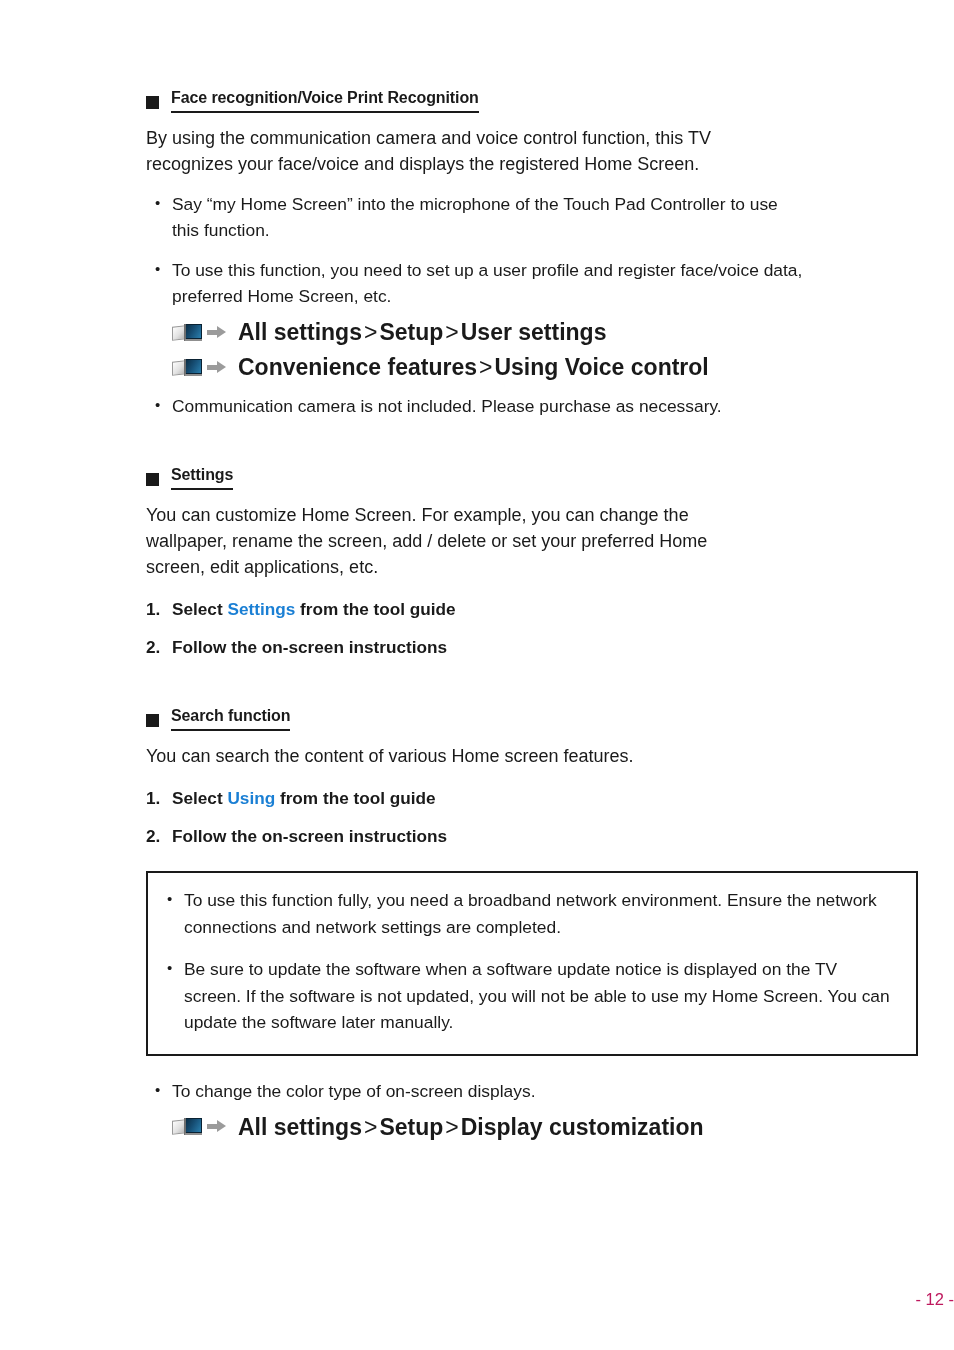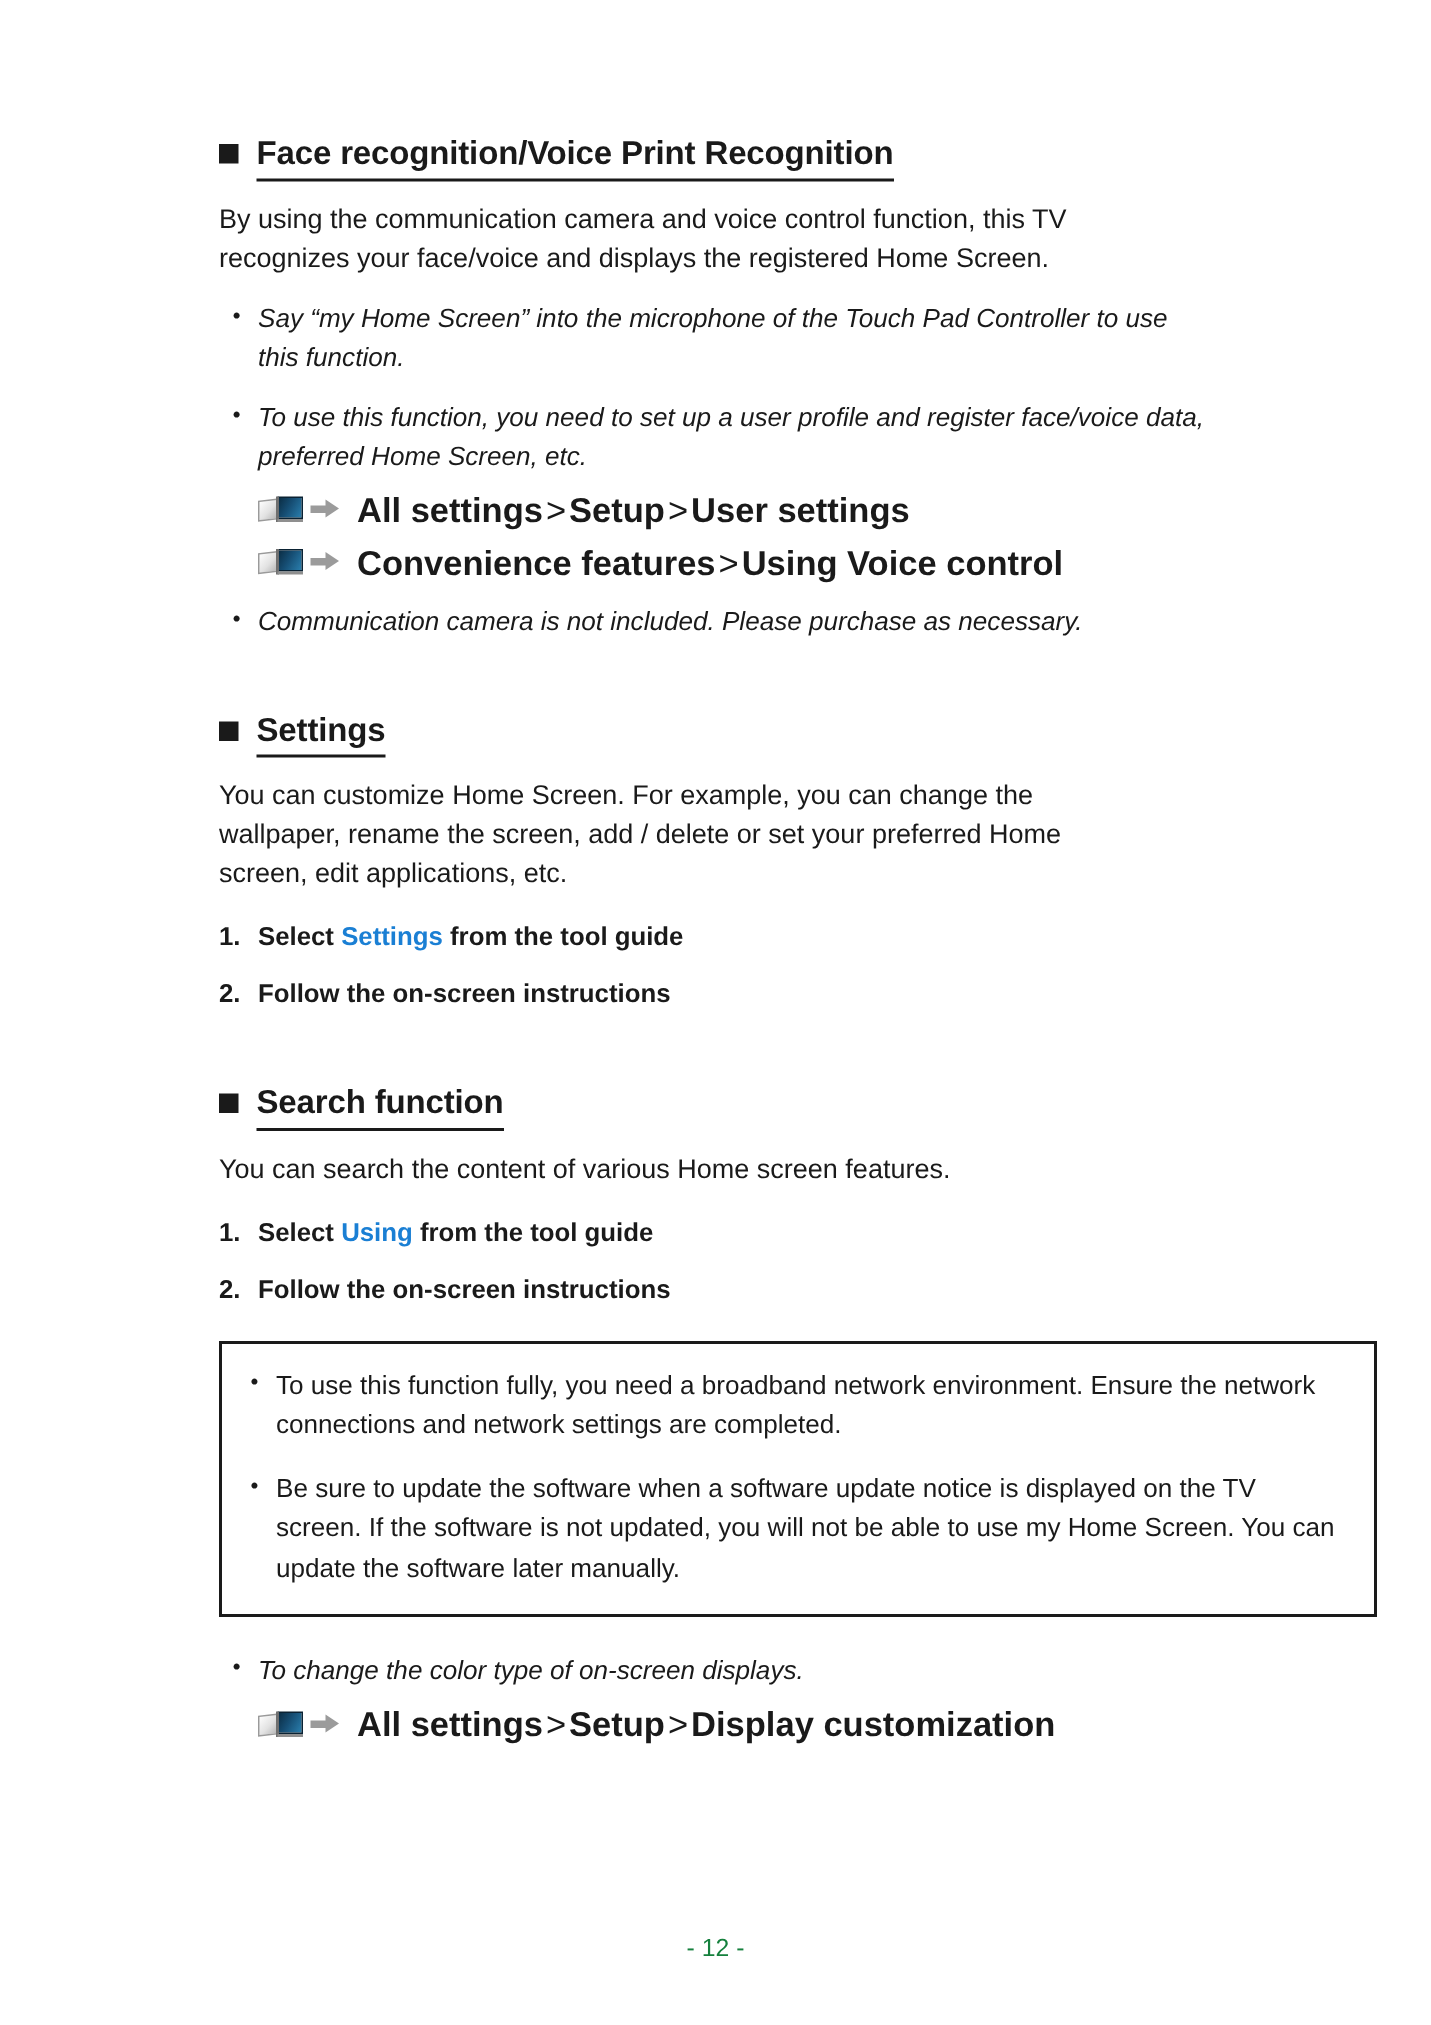--- a/index.html
+++ b/index.html
@@ -32,21 +32,21 @@
   }
   .heading .sq {
     width: 13px;
     height: 13px;
     background: #1a1a1a;
     flex: 0 0 13px;
     margin-top: 8px;
     margin-right: 12px;
   }
   .heading .htext {
-    font-size: 22px;
+    font-size: 16px;
     font-weight: bold;
     line-height: 1.25;
     letter-spacing: -0.1px;
     border-bottom: 2px solid #1a1a1a;
     padding-bottom: 3px;
     display: inline-block;
   }
 
   
   p.body {
@@ -61,21 +61,20 @@
     list-style: none;
     margin: 14px 0 0 0;
     padding: 0;
   }
   ul.bullets > li {
     position: relative;
     padding-left: 26px;
     font-size: 17.4px;
     line-height: 26px;
     margin-top: 14px;
-    font-style: italic;
   }
   ul.bullets > li:first-child { margin-top: 0; }
   ul.bullets > li::before {
     content: "\2022";
     position: absolute;
     left: 9px;
     top: -1px;
     font-size: 15px;
   }
 
@@ -203,23 +202,23 @@
 
   
   .sec-gap-lg { height: 46px; }
 
   
   .footer {
     position: absolute;
     left: 0;
     top: 1290px;
     width: 954px;
-    text-align: center;
+    text-align: right;
     font-size: 16.5px;
-    color: #15803d;
+    color: #be185d;
   }
 </style>
 </head>
 <body>
 
 <div class="page">
 
   <div style="height:88px"></div>
 
   <div class="heading">

